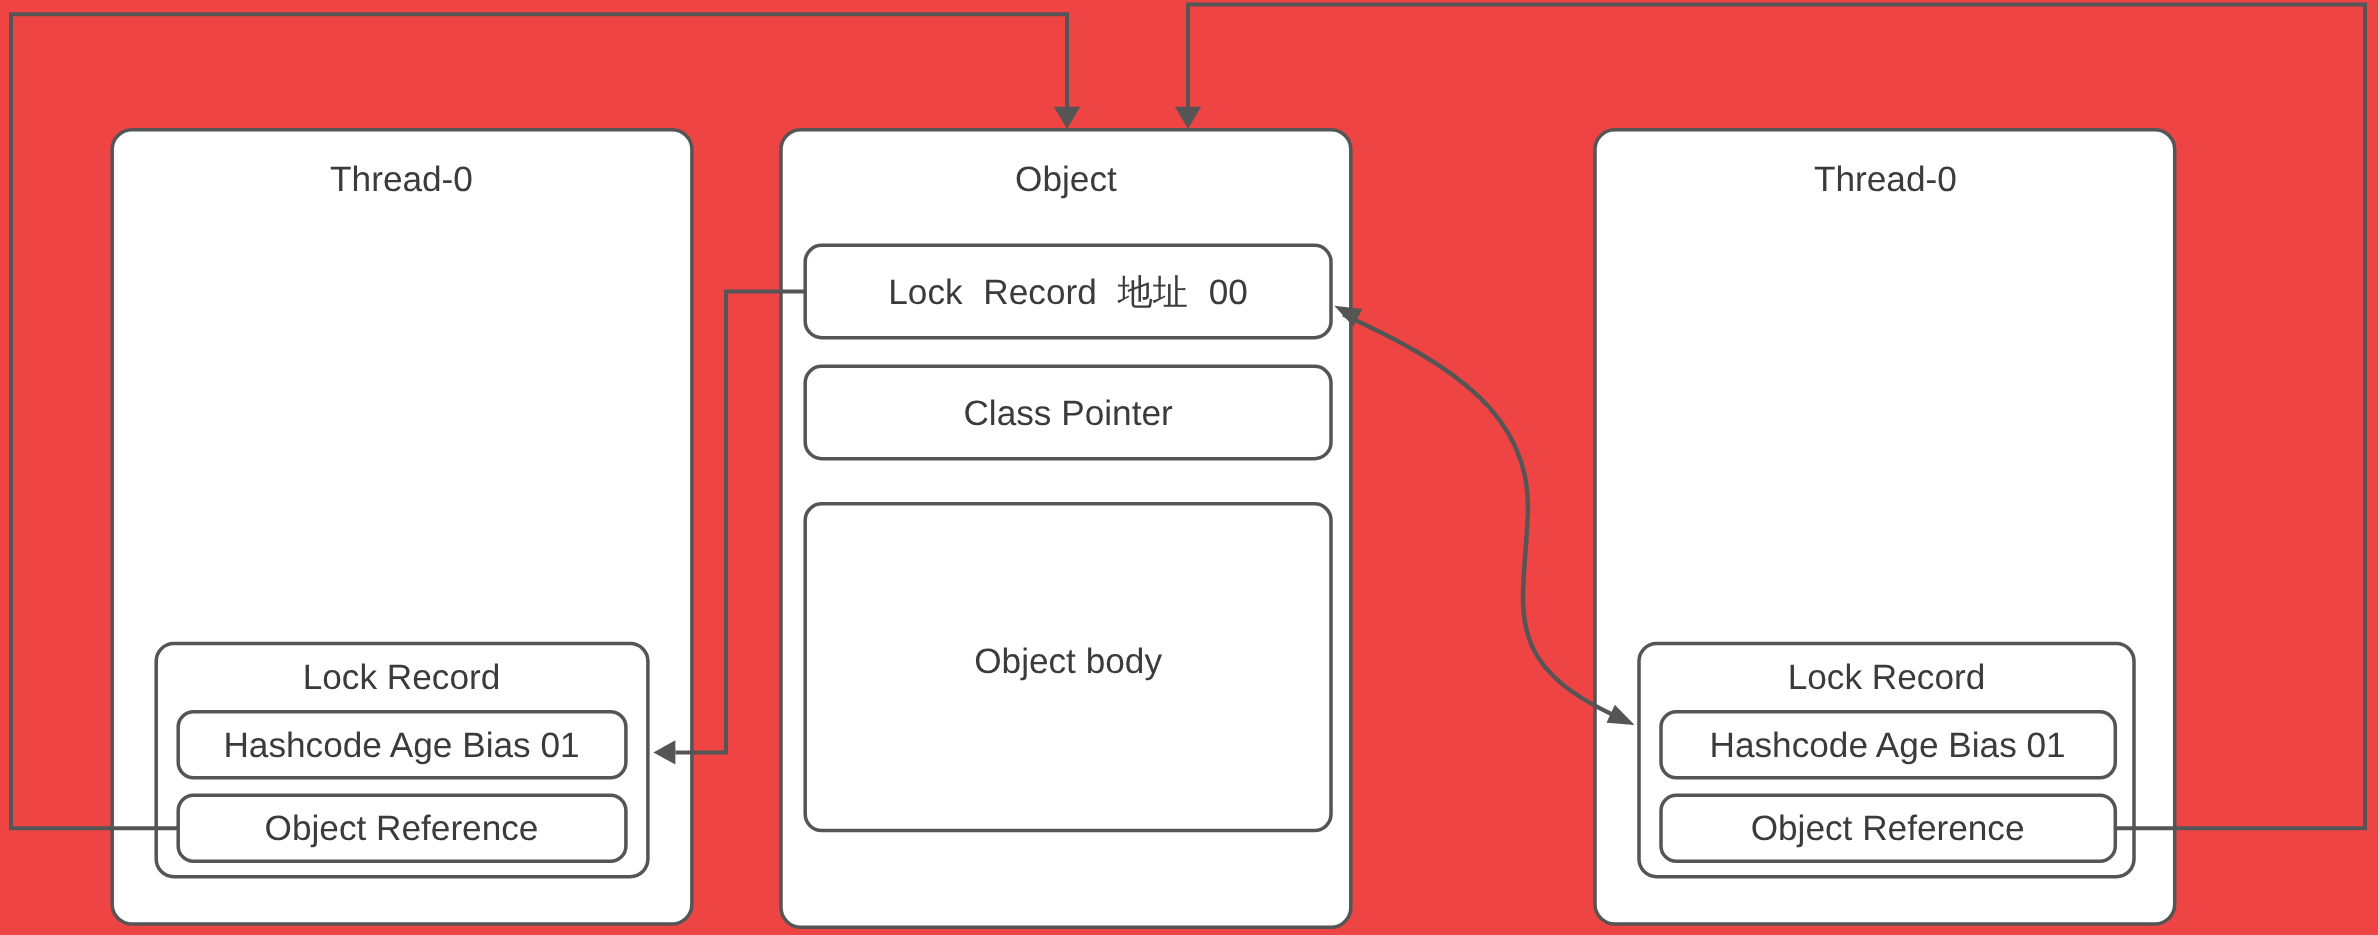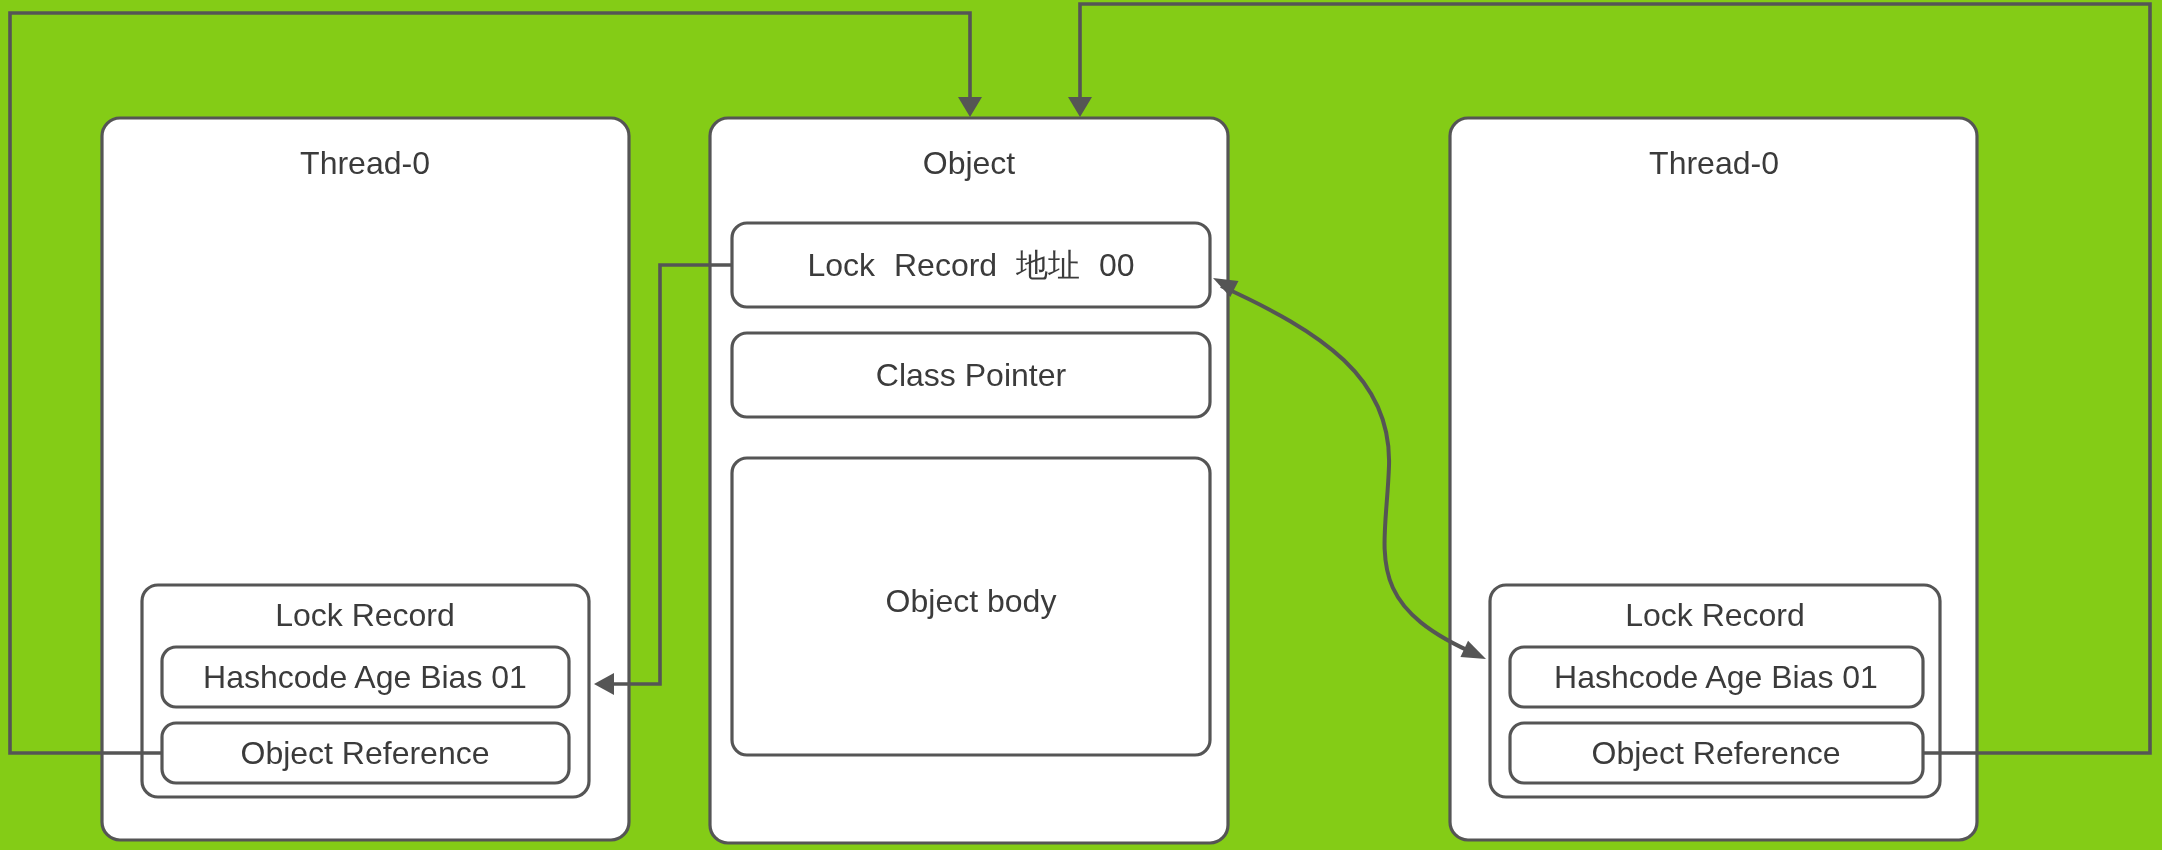--- a/index.html
+++ b/index.html
@@ -1,16 +1,16 @@
 <!DOCTYPE html>
 <html><head>
 <meta charset="utf-8">
 <style>
   html, body { margin: 0; padding: 0; background: #ffffff; }
-  .stage { width: 2162px; height: 850px; background: #84cc16; position: relative; }
+  .stage { width: 2162px; height: 850px; background: #ef4444; position: relative; }
   svg { display: block; }
   .box   { fill: #ffffff; stroke: #555555; stroke-width: 3.2px; }
   .conn  { fill: none; stroke: #555555; stroke-width: 3.6px; stroke-linejoin: miter; }
   .curve { fill: none; stroke: #555555; stroke-width: 4px; }
   .ah    { fill: #555555; stroke: none; }
   .t { font-family: "Liberation Sans", "DejaVu Sans", sans-serif;
        font-size: 32px; fill: #3b3b3b; text-anchor: middle; dominant-baseline: central; }
   .mw { word-spacing: 10px; }
 </style>
 </head>

